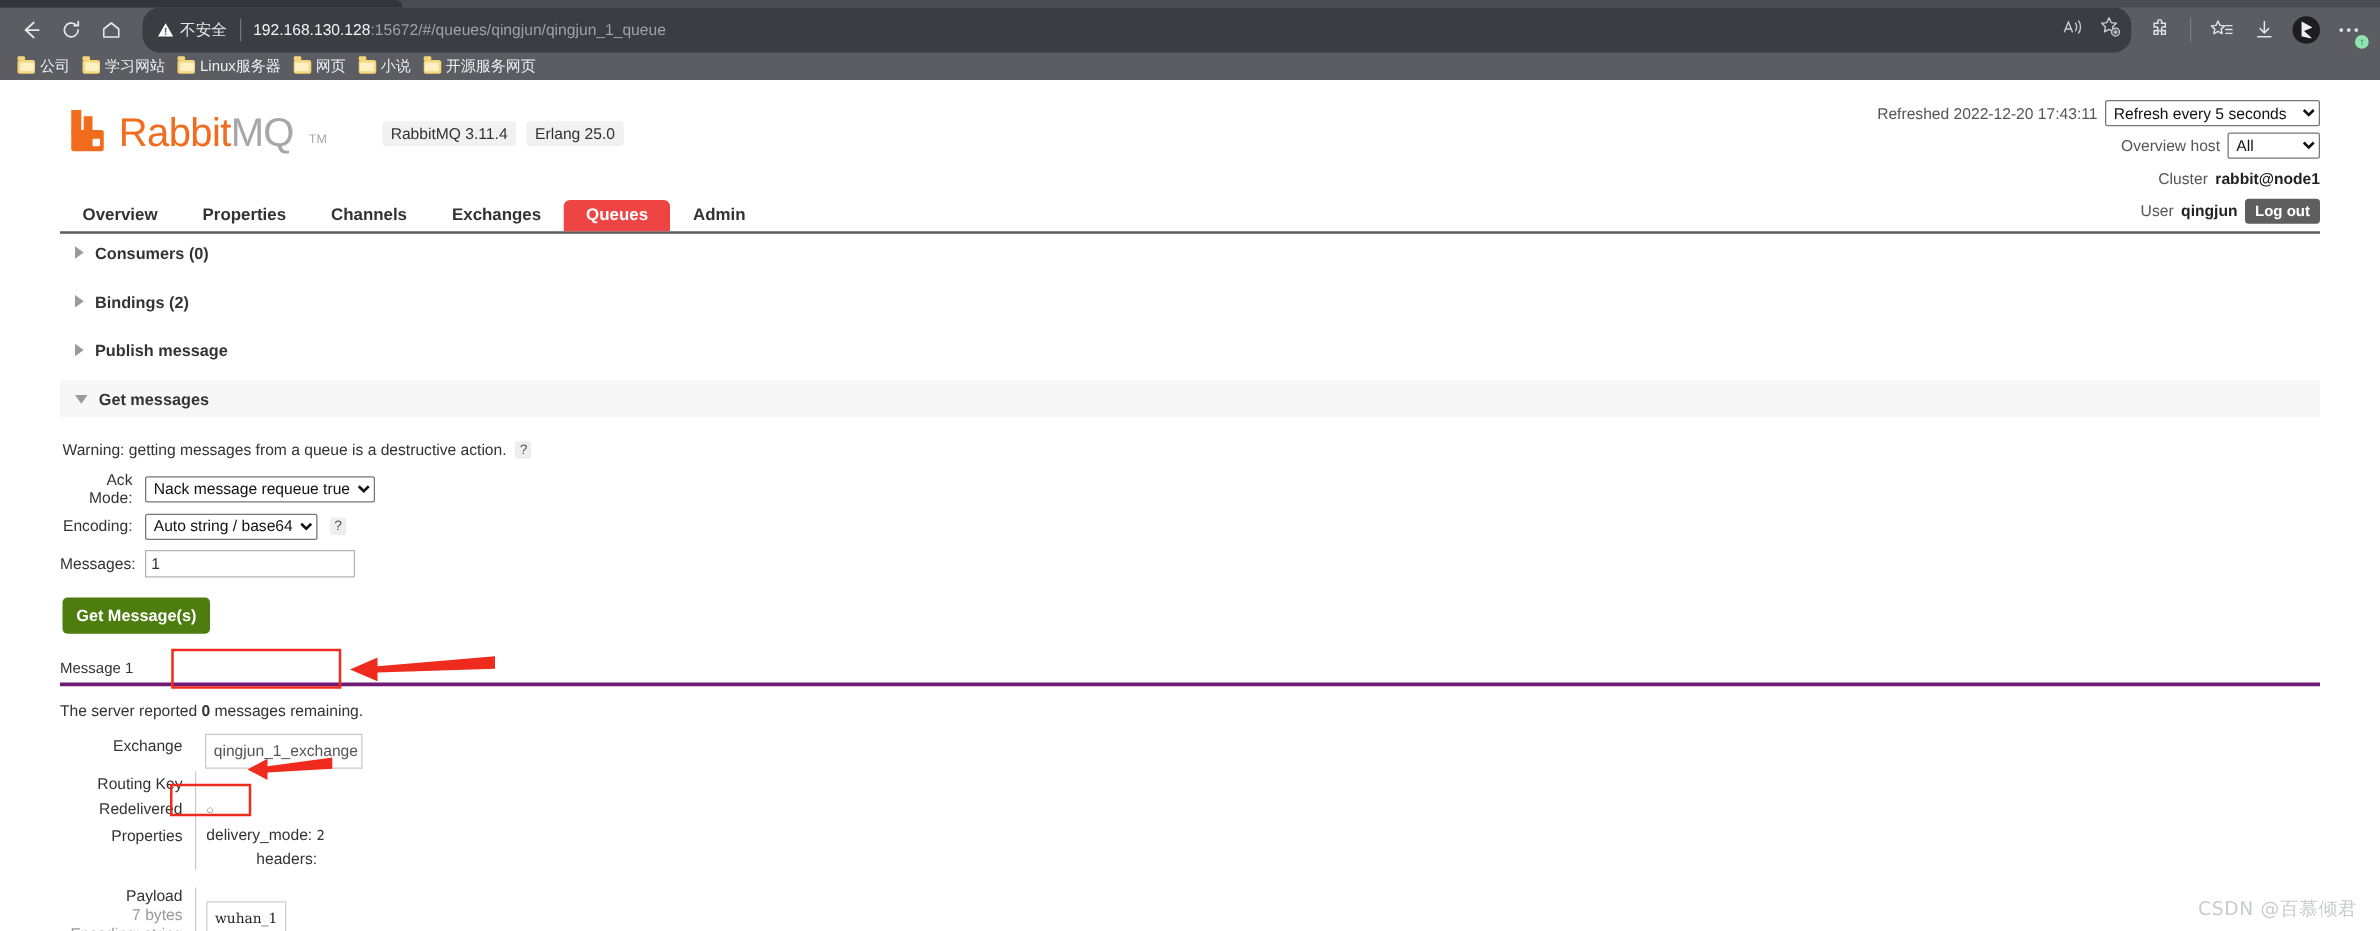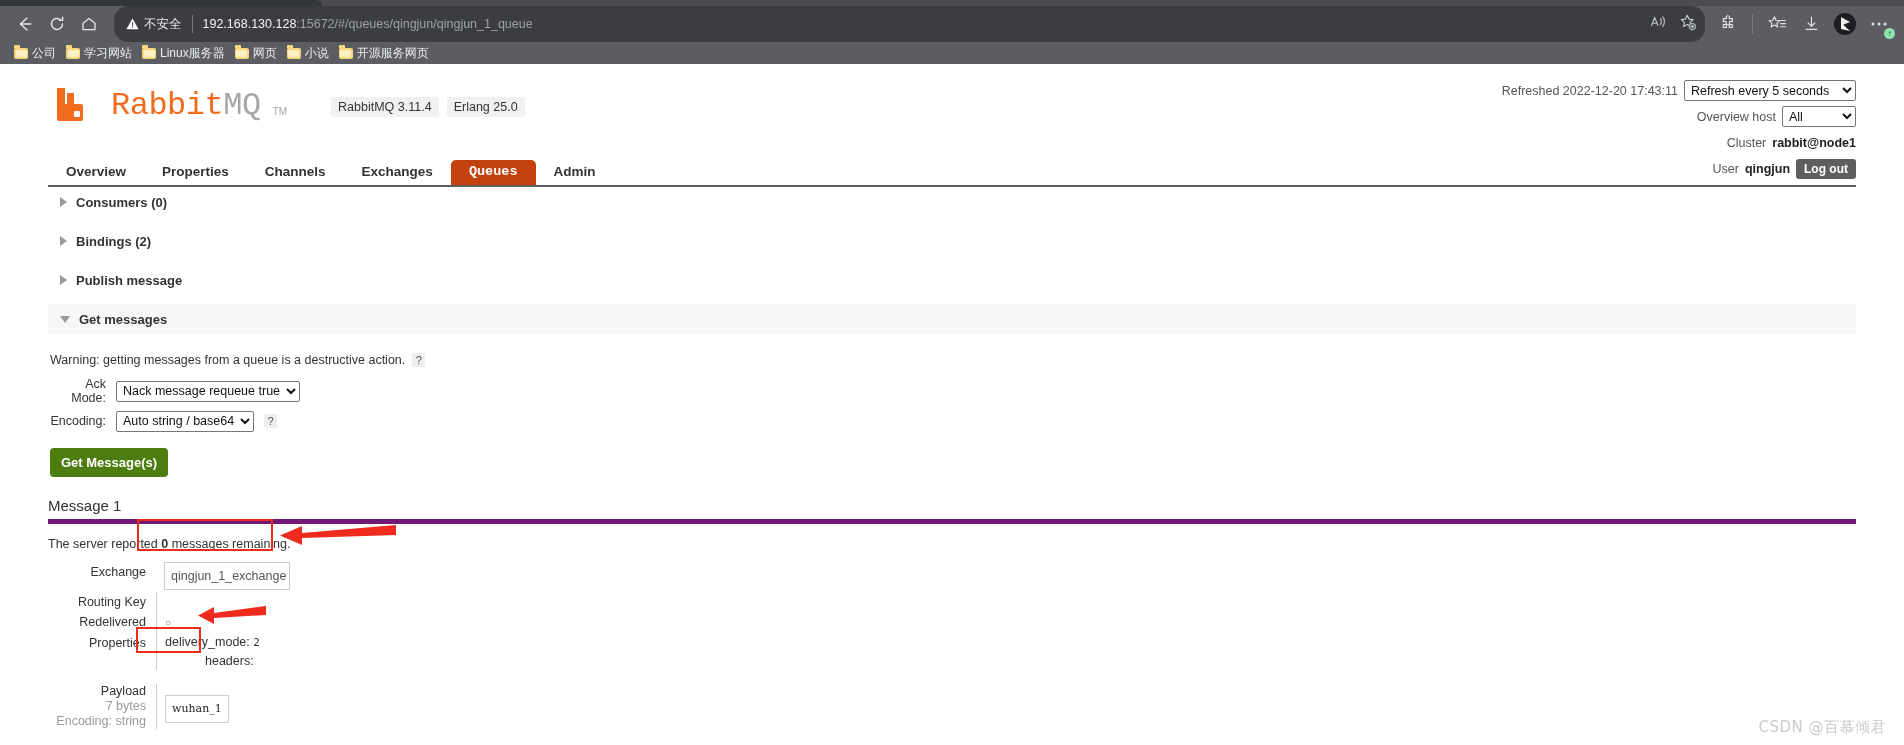--- a/index.html
+++ b/index.html
@@ -183,22 +183,21 @@
     flex: 0 0 auto;
   }
   .logo-mark .bar1 { position:absolute; left:0; top:0; width:8px; height:18px; background:#f26c1e; }
   .logo-mark .bar2 { position:absolute; left:10px; top:5px; width:7px; height:13px; background:#f26c1e; }
   .logo-mark .body { position:absolute; left:0; top:16px; width:26px; height:17px; background:#f26c1e; border-radius:2px; }
   .logo-mark .dot  { position:absolute; left:17px; top:23px; width:6px; height:6px; background:#ffffff; border-radius:1px; }
   .logo-text {
     font-size: 32px;
     line-height: 0.95;
     letter-spacing: -0.5px;
-    font-family: Liberation Mono, monospace;
-    margin-left: 16px;
+    font-family: Liberation Sans, sans-serif;
   }
   .logo-text .rabbit { color: #f26c1e; }
   .logo-text .mq { color: #a7a7a7; }
   .logo-tm { font-size: 10px; color: #a7a7a7; padding-bottom: 4px; }
   .ver-badges { display: flex; gap: 8px; padding-bottom: 4px; padding-left: 32px; }
   .ver-badge {
     background: #f1f1f1;
     color: #333;
     font-size: 12.5px;
     padding: 3px 7px;
@@ -255,23 +254,22 @@
   }
   .nav-tab {
     font-size: 13.5px;
     font-weight: bold;
     color: #333;
     padding: 4px 18px 5px 18px;
     border-radius: 5px 5px 0 0;
     line-height: 1.2;
   }
   .nav-tab.active {
-    background: #c2410c;
+    background: #ef4444;
     color: #ffffff;
-    font-family: Liberation Mono, monospace;
   }
 
   .content {
     padding: 0 48px;
   }
 
   .section-row {
     height: 30px;
     display: flex;
     align-items: center;
@@ -343,24 +341,24 @@
     font-size: 13px;
     font-weight: bold;
     border: none;
     border-radius: 4px;
     padding: 7px 11px;
     font-family: "Liberation Sans", sans-serif;
   }
 
   .msg-title {
     margin-top: 20px;
-    font-size: 15px;
+    font-size: 12px;
     color: #333;
     padding-bottom: 5px;
-    border-bottom: 5px solid #701a75;
+    border-bottom: 3px solid #701a75;
     width: 1808px;
   }
   .remaining {
     margin-top: 13px;
     font-size: 12.5px;
     color: #333;
   }
   .remaining b { font-weight: bold; }
 
   
@@ -654,20 +652,24 @@
         </select>
       </div>
       <div class="form-row">
         <span class="form-label">Encoding:</span>
         <select class="rmq-select">
           <option>Auto string / base64</option>
           <option>base64</option>
         </select>
         <span class="qmark" style="margin-left:10px">?</span>
       </div>
+      <div class="form-row">
+        <span class="form-label">Messages:</span>
+        <input class="rmq-input" style="width: 168px;" value="1">
+      </div>
     </div>
 
     <button class="get-btn">Get Message(s)</button>
 
     <div class="msg-title">Message 1</div>
 
     <div class="remaining"><span>The server reported </span><b>0</b><span> messages remaining.</span></div>
 
     <div class="msg-table">
 

